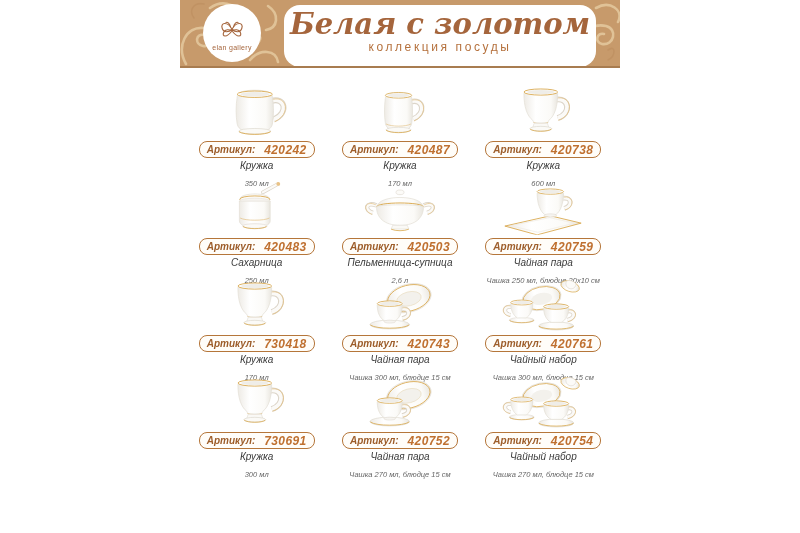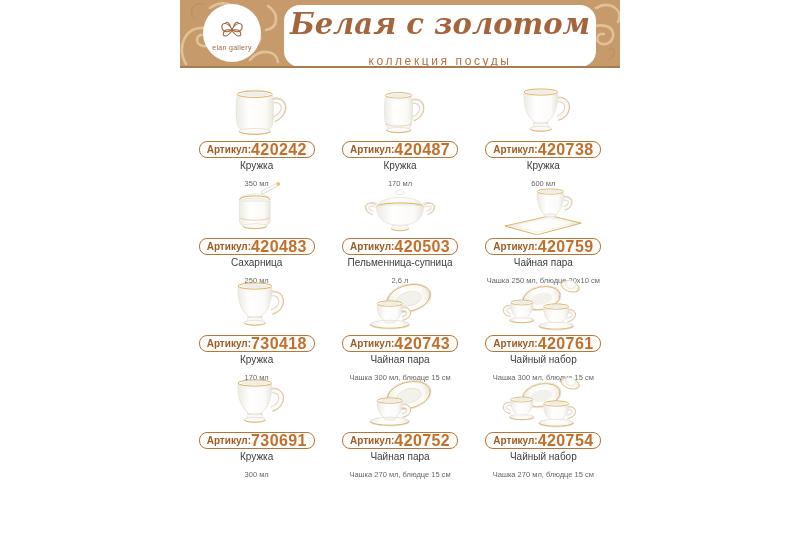--- a/index.html
+++ b/index.html
@@ -11,33 +11,33 @@
   .header{position:absolute;left:0;top:0;width:440px;height:66px;background:#c79a6b;
           border-bottom:2px solid #a87c50;overflow:hidden;}
   .ornament{position:absolute;left:0;top:0;width:440px;height:68px;}
   .logo{position:absolute;left:23px;top:4px;width:58px;height:58px;background:#fff;border-radius:50%;
         display:flex;flex-direction:column;align-items:center;justify-content:center;z-index:2;}
   .logo-text{font-size:7px;color:#a5653c;letter-spacing:.3px;margin-top:-1px;}
   .pill{position:absolute;left:104px;top:5px;width:312px;height:62px;background:#fff;
         border-radius:16px;text-align:center;z-index:1;box-sizing:border-box;padding-top:4px;}
   .title{font-family:"DejaVu Serif",serif;font-style:italic;font-weight:bold;font-size:29px;
          color:#a5653c;line-height:1.05;}
-  .subtitle{font-size:12px;letter-spacing:2.6px;color:#b5713d;margin-top:15px;}
+  .subtitle{font-size:12px;letter-spacing:2.6px;color:#b5713d;margin-top:1px;}
 
   
   .grid{position:absolute;left:5px;top:82px;width:430px;display:grid;
-        grid-template-columns:repeat(3,1fr);grid-auto-rows:97px;}
+        grid-template-columns:repeat(3,1fr);grid-auto-rows:97px;font-style:italic;}
   .card{text-align:center;overflow:visible;}
   .photo{height:56px;display:flex;align-items:flex-end;justify-content:center;}
   svg.product{width:88px;height:56px;display:block;}
   .badge{width:116px;height:17px;margin:3px auto 2px;border:1.5px solid #b5763a;border-radius:8px;
          padding:0 7px;display:flex;justify-content:space-between;align-items:center;
          box-sizing:border-box;background:#fffdf9;}
   .art-label{font-size:10px;font-weight:bold;color:#9d5d2a;}
-  .art-num{font-size:16px;font-weight:bold;color:#bf7030;letter-spacing:.4px;}
+  .art-num{font-size:12px;font-weight:bold;color:#bf7030;letter-spacing:.4px;}
   .pname{font-size:10px;color:#3c3c3c;line-height:1.15;}
   .pdet{font-size:7.5px;color:#666;margin-top:7px;line-height:1.2;}
 </style>
 </head>
 <body>
 
 <svg width="0" height="0" style="position:absolute" aria-hidden="true">
   <defs>
     <linearGradient id="porc" x1="0" y1="0" x2="1" y2="0">
       <stop offset="0" stop-color="#eeebe5"></stop>

